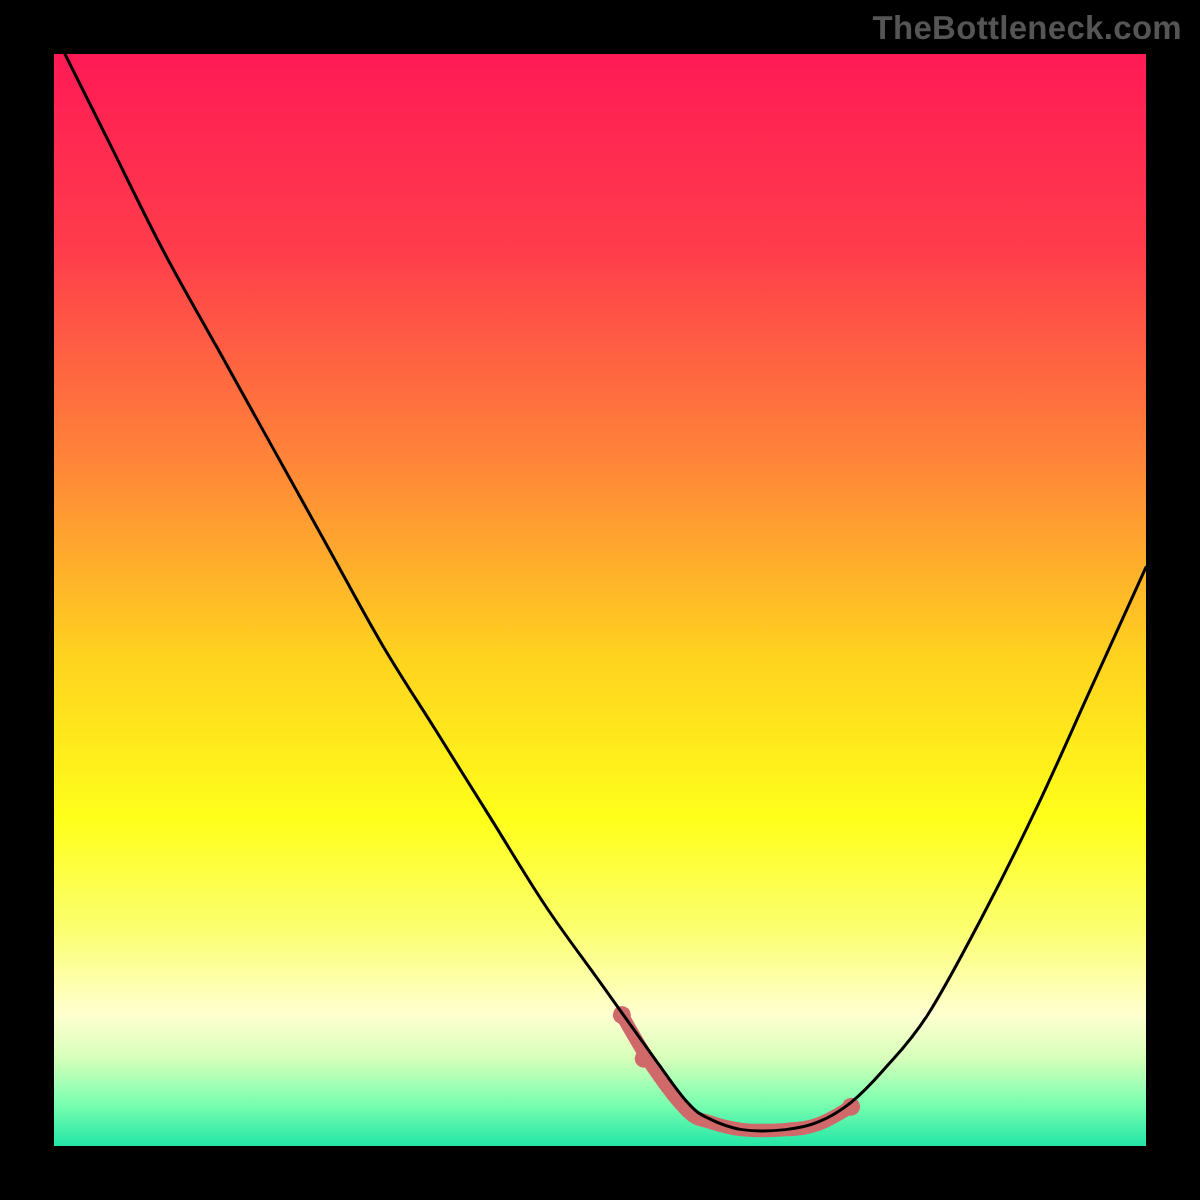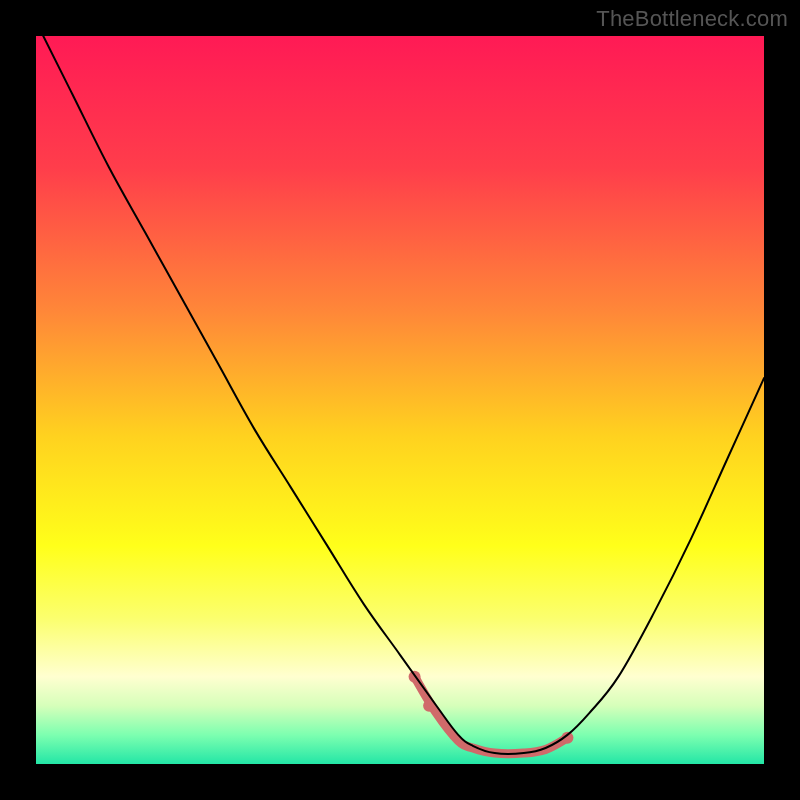--- a/index.html
+++ b/index.html
@@ -16,21 +16,21 @@
     width: 800px;
     height: 800px;
     background: #000;
   }
   .attribution {
     position: absolute;
     top: 6px;
     right: 12px;
     color: #555;
     font-size: 22px;
-    font-weight: 400;
+    font-weight: 700;
     letter-spacing: 0.2px;
     z-index: 5;
   }
   svg.plot {
     position: absolute;
     top: 0;
     left: 0;
   }
 </style>
 </head>

